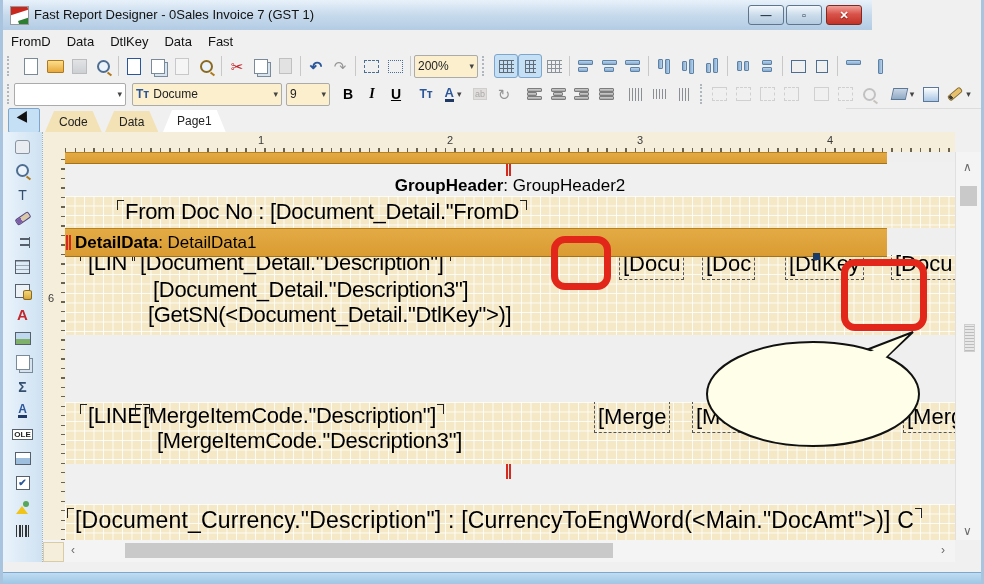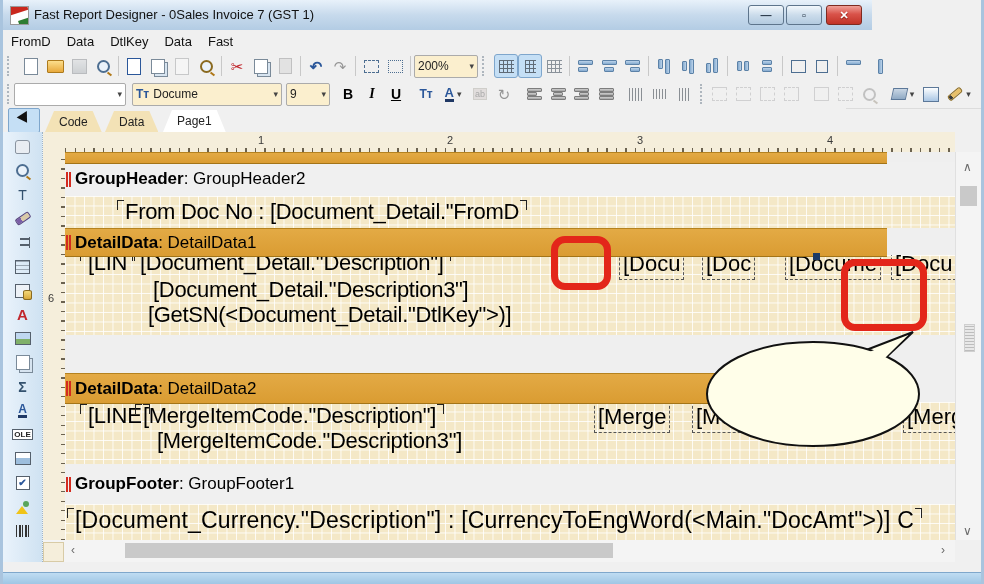--- a/index.html
+++ b/index.html
@@ -98,21 +98,21 @@
      background-image:repeating-linear-gradient(90deg,#6B6250 0 1px,transparent 1px 9.5px);
      background-size:100% 4px;background-position:0 bottom;background-repeat:repeat-x;}
   .rnum{position:absolute;top:2px;font-size:11px;color:#3A3A3A;}
   #vruler{position:absolute;left:40px;top:152px;width:22px;height:388px;background:#F5EEDB;border-right:1px solid #D8CBA6;
      background-image:repeating-linear-gradient(0deg,#6B6250 0 1px,transparent 1px 9.5px);
      background-size:4px 100%;background-position:right 0;background-repeat:repeat-y;}
   #vnum{position:absolute;left:5px;top:140px;font-size:11px;color:#3A3A3A;}
   #canvas{position:absolute;left:62px;top:152px;width:890px;height:388px;background:#EFEFEF;overflow:hidden;}
   .tan{background-color:#F4E8C7;background-image:linear-gradient(90deg,rgba(255,255,255,.85) 1px,transparent 1px),linear-gradient(rgba(255,255,255,.85) 1px,transparent 1px);background-size:9.5px 9.5px;}
   .bandbar{position:absolute;left:0;width:822px;background:linear-gradient(#E3AA45,#DA9C32);border-top:1px solid #B5821F;border-bottom:1px solid #A37417;display:flex;align-items:center;z-index:3;}
-  .bandzone{position:absolute;left:0;width:890px;background:#F0F0F0;display:flex;align-items:center;z-index:2;}
+  .bandzone{position:absolute;left:0;width:890px;background:#F0F0F0;display:flex;align-items:center;z-index:2;flex-direction:column;}
   .btxt{font-size:17px;color:#000;white-space:nowrap;}
   .btxt b{font-weight:bold;}
   .bandflag{width:5px;height:15px;margin:0 4px 0 1px;background:repeating-linear-gradient(90deg,#D42B1E 0 2px,rgba(212,43,30,0) 2px 3px);}
   .content{position:absolute;left:0;width:890px;overflow:hidden;z-index:1;}
   .obj{position:absolute;white-space:nowrap;font-size:22px;color:#000;line-height:26px;letter-spacing:-0.3px;}
   .crn::before{content:"";position:absolute;left:-8px;top:1px;width:6px;height:9px;border-left:1px solid #222;border-top:1px solid #222;}
   .crn::after{content:"";position:absolute;right:-8px;top:1px;width:6px;height:9px;border-right:1px solid #222;border-top:1px solid #222;}
   .frag{position:absolute;white-space:nowrap;font-size:22px;line-height:24px;color:#000;outline:1px dashed #555;outline-offset:3px;}
   
   .redrect{position:absolute;border:7px solid #E3261A;border-radius:14px;z-index:6;}
@@ -503,43 +503,38 @@
       <span class="btxt"><b>DetailData</b><span>: </span><span>DetailData1</span></span>
     </div>
 
     <div class="content tan" style="top:103px;height:80px">
       <span class="obj crn" style="left:23px;top:-5px">[LIN</span>
       <span class="obj crn" style="left:75px;top:-5px">[Document_Detail."Description"]</span>
       <span class="obj" style="left:88px;top:22px">[Document_Detail."Description3"]</span>
       <span class="obj" style="left:83px;top:47px">[GetSN(&lt;Document_Detail."DtlKey"&gt;)]</span>
       <span class="frag" style="left:558px;top:-3px">[Docu</span>
       <span class="frag" style="left:641px;top:-3px">[Doc</span>
-      <span class="frag" style="left:724px;top:-3px">[Docume</span>
+      <span class="frag" style="left:724px;top:-3px">[DtlKey</span>
       <span class="frag" style="left:830px;top:-3px">[Docu</span>
     </div>
 
 
-    <div class="bandbar" style="top:221px;height:29px">
-      <span class="bandflag"></span>
-      <span class="btxt"><b>DetailData</b><span>: </span><span>DetailData2</span></span>
-    </div>
 
     <div class="content tan" style="top:250px;height:62px">
       <span class="obj crn" style="left:23px;top:1px">[LINE</span>
       <span class="obj crn" style="left:78px;top:1px">[MergeItemCode."Description"]</span>
       <span class="obj" style="left:92px;top:26px">[MergeItemCode."Description3"]</span>
       <span class="frag" style="left:533px;top:3px">[Merge</span>
       <span class="frag" style="left:631px;top:3px">[Merg</span>
       <span class="frag" style="left:798px;top:3px">o]</span>
       <span class="frag" style="left:842px;top:3px">[Merg</span>
     </div>
 
     <div class="bandzone" style="top:312px;height:40px">
       <span class="bandflag"></span>
-      <span class="btxt"><b>GroupFooter</b><span>: </span><span>GroupFooter1</span></span>
     </div>
 
     <div class="content tan" style="top:352px;height:36px">
       <span class="obj crn" style="left:10px;top:3px;font-size:23px;letter-spacing:0.2px">[Document_Currency."Description"] : [CurrencyToEngWord(&lt;Main."DocAmt"&gt;)] C</span>
     </div>
 
     <span class="handle" style="left:748px;top:101px"></span>
 
     <div class="redrect" style="left:486px;top:84px;width:46px;height:40px"></div>
     <div class="redrect" style="left:776px;top:107px;width:72px;height:58px"></div>

